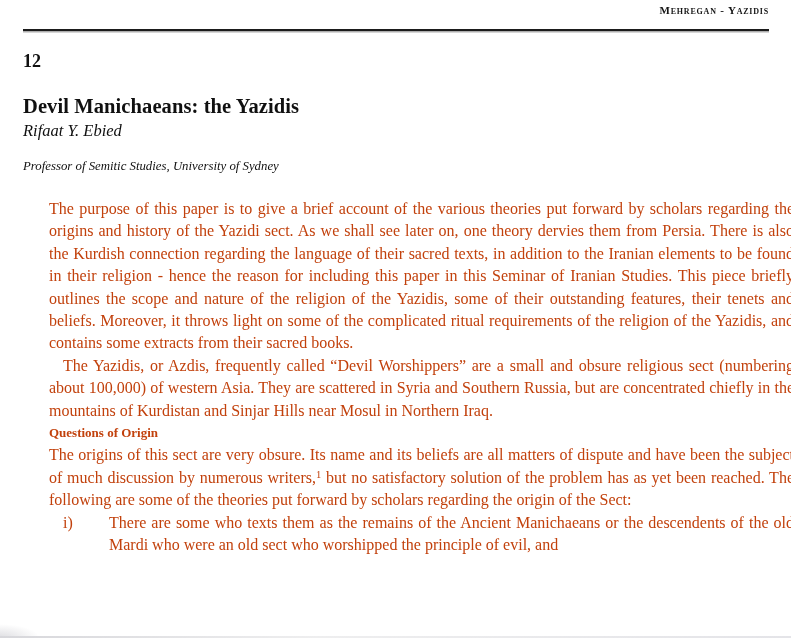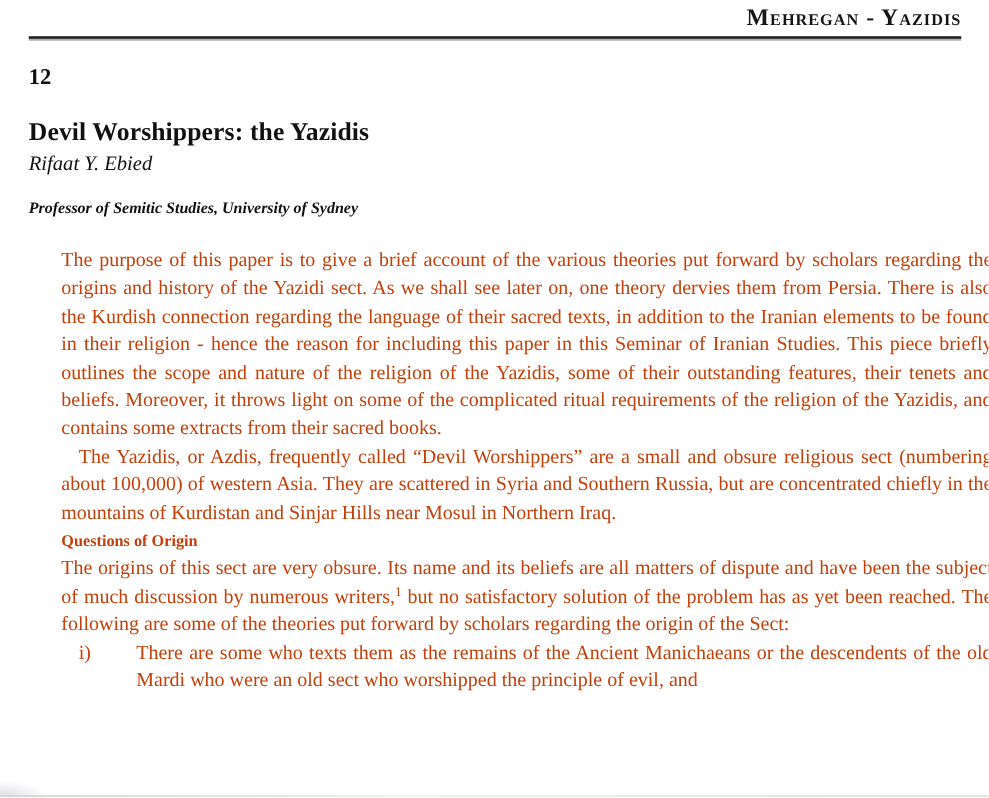--- a/index.html
+++ b/index.html
@@ -14,21 +14,21 @@
     background: #ffffff;
     overflow: hidden;
     font-family: "Liberation Serif", serif;
     color: #101010;
   }
   .running-head {
     position: absolute;
     top: 4px;
     right: 22px;
     font-variant: small-caps;
-    font-size: 19px;
+    font-size: 11px;
     letter-spacing: 0.8px;
     font-weight: 600;
     color: #151515;
     white-space: nowrap;
   }
   .header-rule {
     position: absolute;
     top: 29px;
     left: 23px;
     width: 746px;
@@ -56,21 +56,21 @@
     top: 121px;
     left: 23px;
     font-style: italic;
     font-size: 16.5px;
   }
   .author-affiliation {
     position: absolute;
     top: 159px;
     left: 23px;
     font-style: italic;
-    font-weight: bold;
+    font-weight: normal;
     font-size: 12.8px;
   }
   .body-text {
     position: absolute;
     top: 198px;
     left: 37px;
     width: 745px;
     font-size: 16px;
     line-height: 22.4px;
     text-align: justify;
@@ -126,21 +126,21 @@
 <body>
 
 <div class="page">
 
   <div class="running-head">Mehregan - Yazidis</div>
 
   <div class="header-rule"></div>
 
   <div class="chapter-number">12</div>
 
-  <h1 class="paper-title" style="margin:0;">Devil Worshippers: the Yazidis</h1>
+  <h1 class="paper-title" style="margin:0;">Devil Manichaeans: the Yazidis</h1>
 
   <div class="author-name">Rifaat Y. Ebied</div>
 
   <div class="author-affiliation">Professor of Semitic Studies, University of Sydney</div>
 
   <div class="body-text">
 
     <p>The purpose of this paper is to give a brief account of the various theories put forward by scholars regarding the origins and history of the Yazidi sect.  As we shall see later on, one theory dervies them from Persia. There is also the Kurdish connection regarding the language of their sacred texts, in addition to the Iranian elements to be found in their religion - hence the reason for including this paper in this Seminar of Iranian Studies. This piece briefly outlines the scope and nature of the religion of the Yazidis, some of their outstanding features, their tenets and beliefs. Moreover, it throws light on some of the complicated ritual requirements of the religion of the Yazidis, and contains some extracts from their sacred books.</p>
 
     <p class="para-indent">The Yazidis, or Azdis, frequently called “Devil Worshippers” are a small and obsure religious sect (numbering about 100,000) of western Asia. They are scattered in Syria and Southern Russia, but are concentrated chiefly in the mountains of Kurdistan and Sinjar Hills near Mosul in Northern Iraq.</p>

